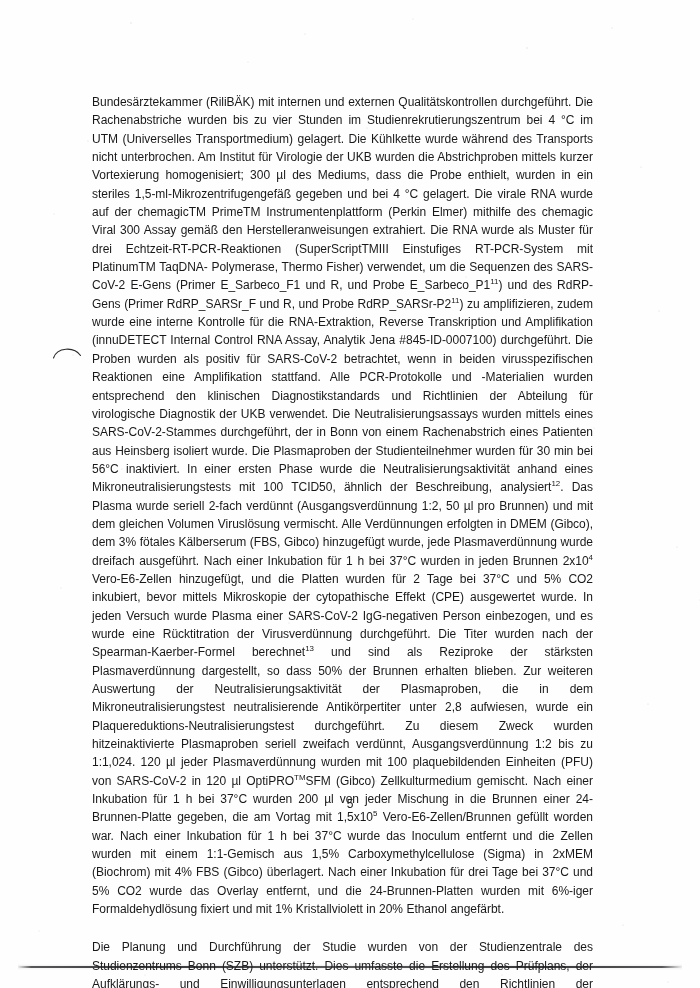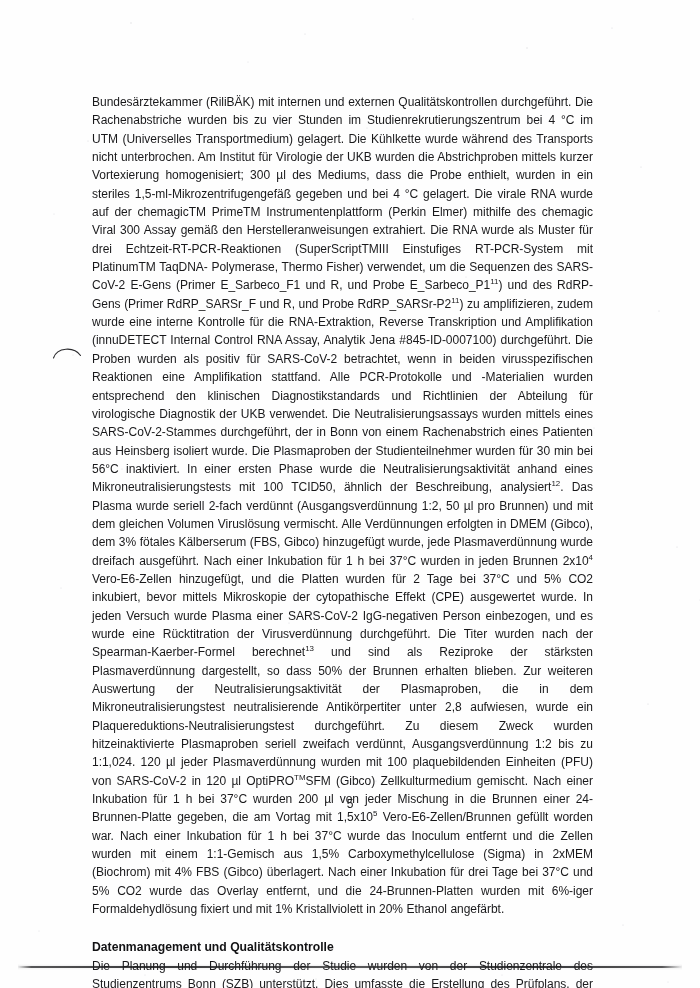--- a/index.html
+++ b/index.html
@@ -166,21 +166,20 @@
       <circle cx="502" cy="975" r="0.5"></circle>
         <circle cx="316" cy="979" r="0.5"></circle>
       <circle cx="145" cy="975" r="0.5"></circle>
         <circle cx="668" cy="982" r="0.5"></circle>
     </g>
   </svg>
 
   <div id="content">
     <p class="para">Bundesärztekammer (RiliBÄK) mit internen und externen Qualitätskontrollen durchgeführt. Die Rachenabstriche wurden bis zu vier Stunden im Studienrekrutierungszentrum bei 4 °C im UTM (Universelles Transportmedium) gelagert. Die Kühlkette wurde während des Transports nicht unterbrochen. Am Institut für Virologie der UKB wurden die Abstrichproben mittels kurzer Vortexierung homogenisiert; 300 µl des Mediums, dass die Probe enthielt, wurden in ein steriles 1,5-ml-Mikrozentrifugengefäß gegeben und bei 4 °C gelagert. Die virale RNA wurde auf der chemagicTM PrimeTM Instrumentenplattform (Perkin Elmer) mithilfe des chemagic Viral 300 Assay gemäß den Herstelleranweisungen extrahiert. Die RNA wurde als Muster für drei Echtzeit-RT-PCR-Reaktionen (SuperScriptTMIII Einstufiges RT-PCR-System mit PlatinumTM TaqDNA- Polymerase, Thermo Fisher) verwendet, um die Sequenzen des SARS-CoV-2 E-Gens (Primer E_Sarbeco_F1 und R, und Probe E_Sarbeco_P1<sup>11</sup>) und des RdRP-Gens (Primer RdRP_SARSr_F und R, und Probe RdRP_SARSr-P2<sup>11</sup>) zu amplifizieren, zudem wurde eine interne Kontrolle für die RNA-Extraktion, Reverse Transkription und Amplifikation (innuDETECT Internal Control RNA Assay, Analytik Jena #845-ID-0007100) durchgeführt. Die Proben wurden als positiv für SARS-CoV-2 betrachtet, wenn in beiden virusspezifischen Reaktionen eine Amplifikation stattfand. Alle PCR-Protokolle und -Materialien wurden entsprechend den klinischen Diagnostikstandards und Richtlinien der Abteilung für virologische Diagnostik der UKB verwendet. Die Neutralisierungsassays wurden mittels eines SARS-CoV-2-Stammes durchgeführt, der in Bonn von einem Rachenabstrich eines Patienten aus Heinsberg isoliert wurde. Die Plasmaproben der Studienteilnehmer wurden für 30 min bei 56°C inaktiviert. In einer ersten Phase wurde die Neutralisierungsaktivität anhand eines Mikroneutralisierungstests mit 100 TCID50, ähnlich der Beschreibung, analysiert<sup>12</sup>. Das Plasma wurde seriell 2-fach verdünnt (Ausgangsverdünnung 1:2, 50 µl pro Brunnen) und mit dem gleichen Volumen Viruslösung vermischt. Alle Verdünnungen erfolgten in DMEM (Gibco), dem 3% fötales Kälberserum (FBS, Gibco) hinzugefügt wurde, jede Plasmaverdünnung wurde dreifach ausgeführt. Nach einer Inkubation für 1 h bei 37°C wurden in jeden Brunnen 2x10<sup>4</sup> Vero-E6-Zellen hinzugefügt, und die Platten wurden für 2 Tage bei 37°C und 5% CO2 inkubiert, bevor mittels Mikroskopie der cytopathische Effekt (CPE) ausgewertet wurde. In jeden Versuch wurde Plasma einer SARS-CoV-2 IgG-negativen Person einbezogen, und es wurde eine Rücktitration der Virusverdünnung durchgeführt. Die Titer wurden nach der Spearman-Kaerber-Formel berechnet<sup>13</sup> und sind als Reziproke der stärksten Plasmaverdünnung dargestellt, so dass 50% der Brunnen erhalten blieben. Zur weiteren Auswertung der Neutralisierungsaktivität der Plasmaproben, die in dem Mikroneutralisierungstest neutralisierende Antikörpertiter unter 2,8 aufwiesen, wurde ein Plaquereduktions-Neutralisierungstest durchgeführt. Zu diesem Zweck wurden hitzeinaktivierte Plasmaproben seriell zweifach verdünnt, Ausgangsverdünnung 1:2 bis zu 1:1,024. 120 µl jeder Plasmaverdünnung wurden mit 100 plaquebildenden Einheiten (PFU) von SARS-CoV-2 in 120 µl OptiPRO<sup>TM</sup>SFM (Gibco) Zellkulturmedium gemischt. Nach einer Inkubation für 1 h bei 37°C wurden 200 µl von jeder Mischung in die Brunnen einer 24-Brunnen-Platte gegeben, die am Vortag mit 1,5x10<sup>5</sup> Vero-E6-Zellen/Brunnen gefüllt worden war. Nach einer Inkubation für 1 h bei 37°C wurde das Inoculum entfernt und die Zellen wurden mit einem 1:1-Gemisch aus 1,5% Carboxymethylcellulose (Sigma) in 2xMEM (Biochrom) mit 4% FBS (Gibco) überlagert. Nach einer Inkubation für drei Tage bei 37°C und 5% CO2 wurde das Overlay entfernt, und die 24-Brunnen-Platten wurden mit 6%-iger Formaldehydlösung fixiert und mit 1% Kristallviolett in 20% Ethanol angefärbt.</p>
     <div class="section-gap"></div>
-    <h2 class="heading">Datenmanagement und Qualitätskontrolle</h2>
     <p class="para">Die Planung und Durchführung der Studie wurden von der Studienzentrale des Studienzentrums Bonn (SZB) unterstützt. Dies umfasste die Erstellung des Prüfplans, der Aufklärungs- und Einwilligungsunterlagen entsprechend den Richtlinien der Weltgesundheitsorganisation für Pandemieereignisse, das Datenmanagement, die Einreichung bei der  Ethikkommission, die klinische Studienüberwachung sowie die Qualitätskontrolle. Die Studiendaten wurden mithilfe</p>
   </div>
 
   <div id="pagenum">5</div>
 
   <svg id="margin-mark" viewBox="0 0 30 16" aria-hidden="true">
     <path d="M1.5 14 C5 3.2, 22 2.2, 28.5 11.5" fill="none" stroke="#2b2b2e" stroke-width="1.1" stroke-linecap="round"></path>
   </svg>
 
   <div id="scan-line-shadow"></div>

